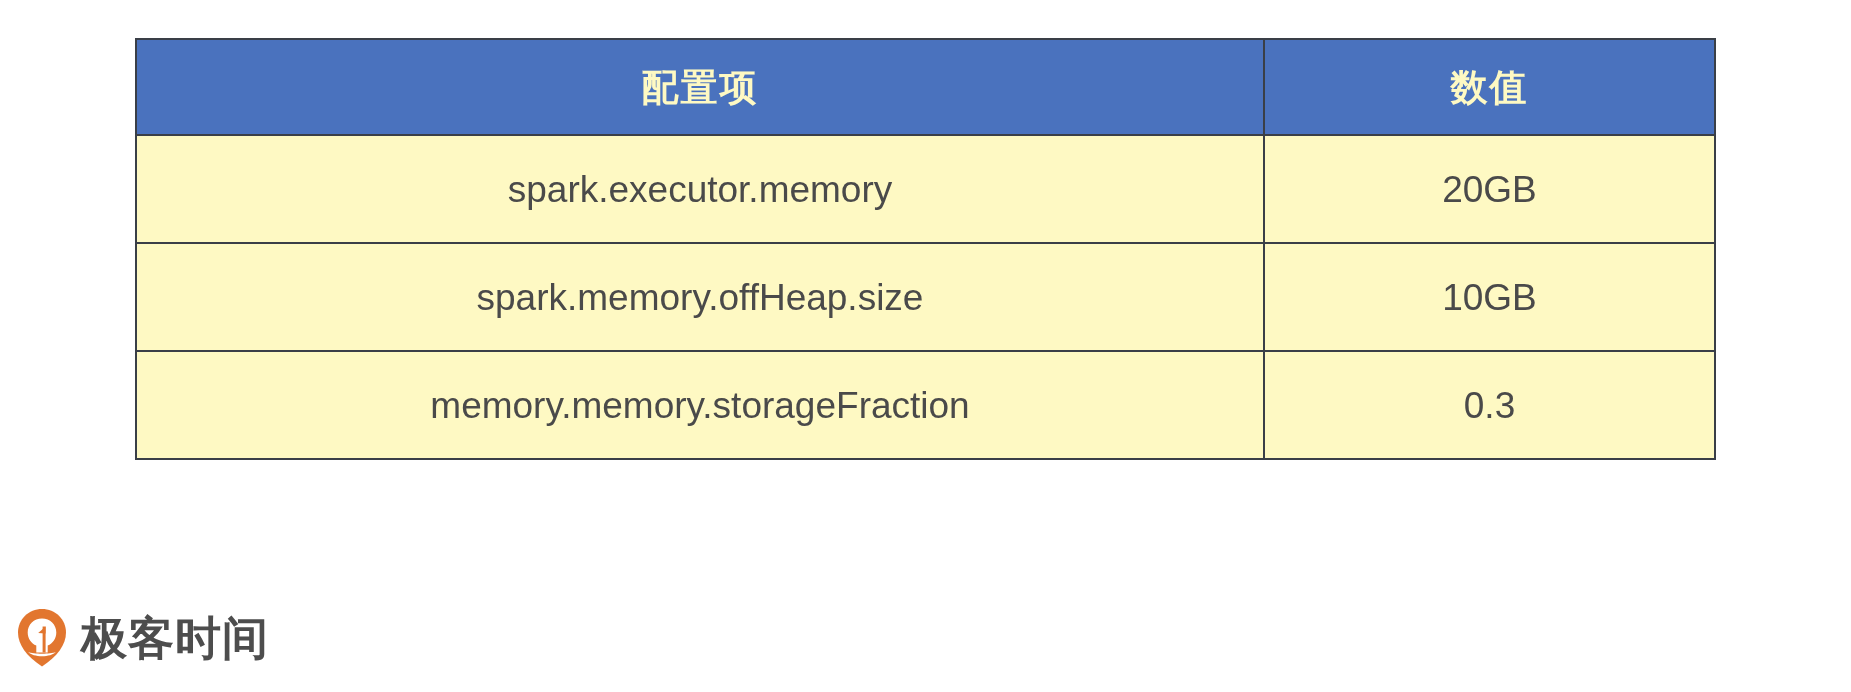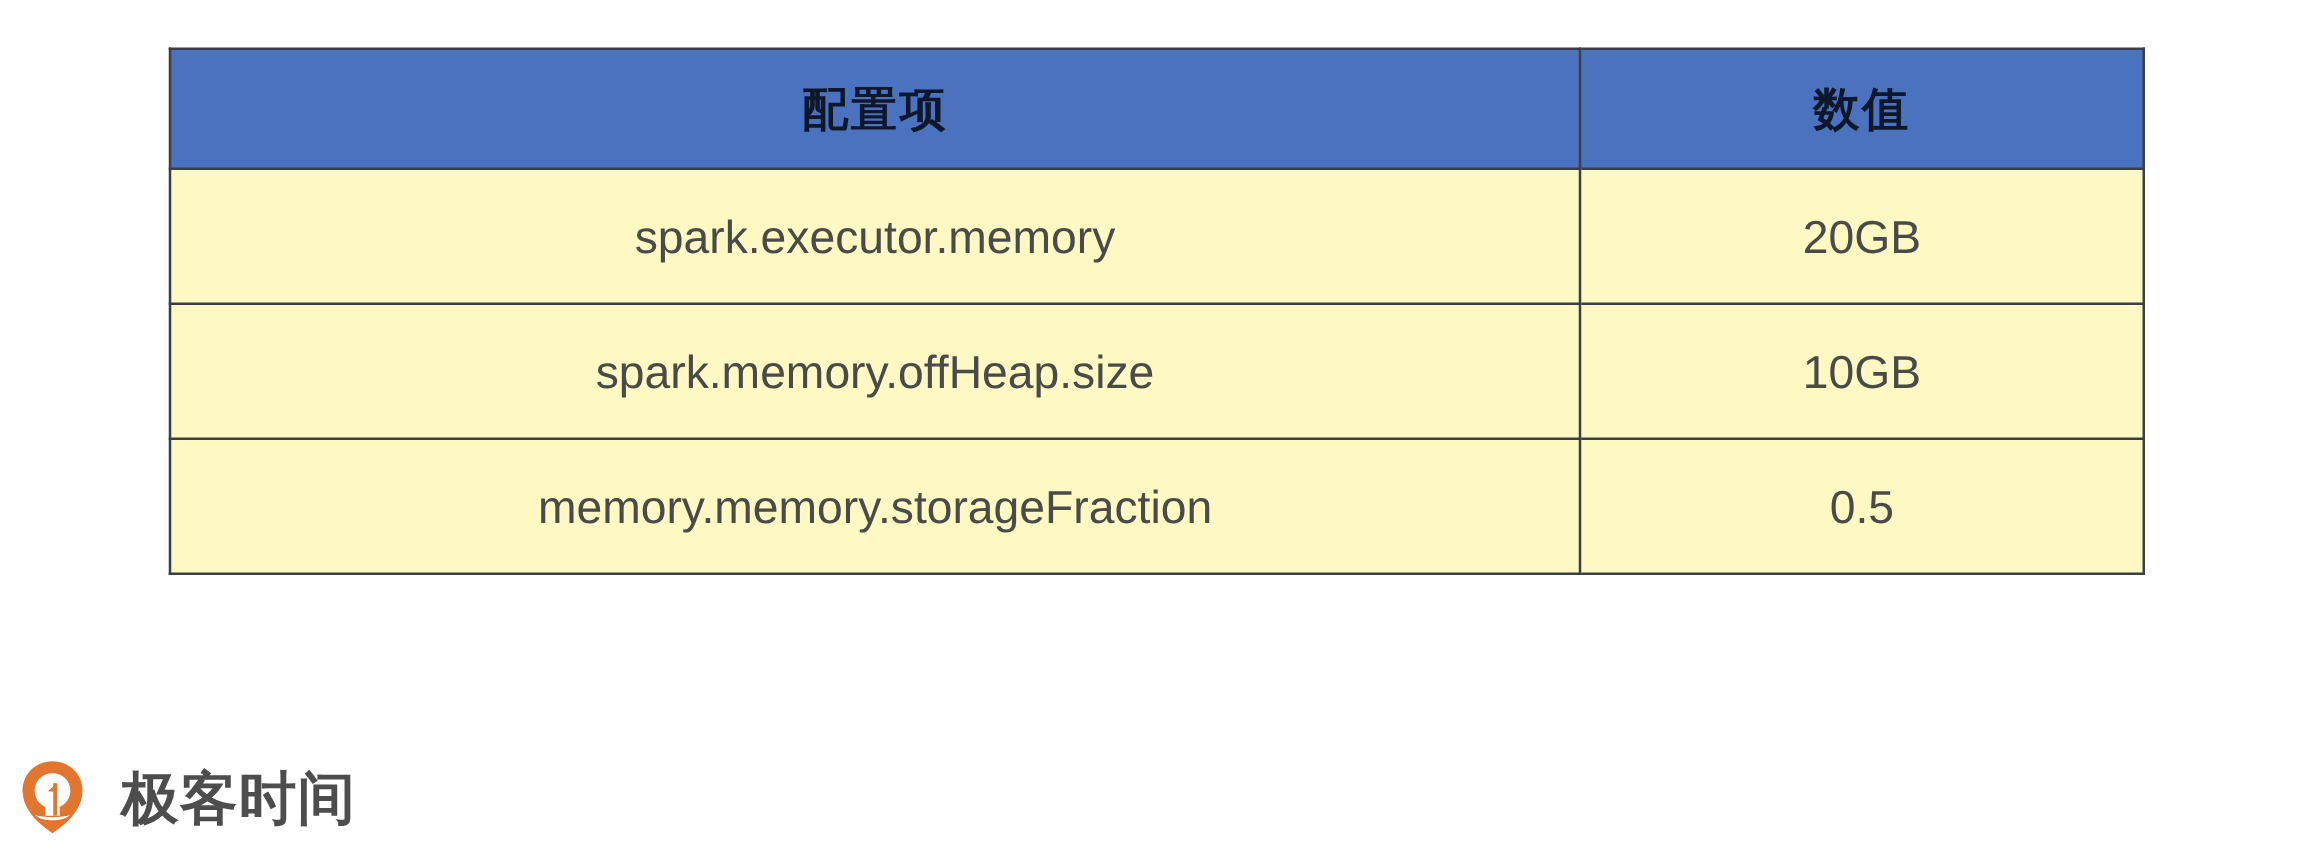--- a/index.html
+++ b/index.html
@@ -37,21 +37,21 @@
   .config-table th,
   .config-table td {
     border: 2px solid #3a3f47;
     text-align: center;
     vertical-align: middle;
     padding: 0;
   }
 
   .config-table thead th {
     background: #4a72be;
-    color: #0f172a;
+    color: #fef9c3;
     font-weight: bold;
     font-size: 37px;
     height: 94px;
     letter-spacing: 2px;
   }
 
   .config-table tbody td {
     background: #fef9c3;
     color: #4a4a4a;
     font-weight: normal;
@@ -64,21 +64,21 @@
     line-height: 1;
   }
 
   
   .logo-block {
     position: absolute;
     left: 16px;
     top: 608px;
     display: flex;
     align-items: center;
-    gap: 29px;
+    gap: 13px;
   }
 
   .logo-mark {
     width: 52px;
     height: 60px;
     display: block;
   }
 
   .logo-text {
     font-size: 46px;
@@ -124,21 +124,21 @@
         </td>
         <td>
           <span class="cell-text">10GB</span>
         </td>
       </tr>
       <tr>
         <td>
           <span class="cell-text">memory.memory.storageFraction</span>
         </td>
         <td>
-          <span class="cell-text">0.5</span>
+          <span class="cell-text">0.3</span>
         </td>
       </tr>
     </tbody>
   </table>
 
   <div class="logo-block">
     <svg class="logo-mark" viewBox="0 0 52 60">
       <path d="M26 1 C39.3 1 50 11.2 50 24.6 C50 36.5 41.6 48.5 26 58.5 C10.4 48.5 2 36.5 2 24.6 C2 11.2 12.7 1 26 1 Z" fill="#e2762f"></path>
       <path d="M26 10.5 C34.1 10.5 40.3 16.6 40.3 24.4 C40.3 30.3 36.8 35.3 31.7 37.5 L31.7 44.5 L20.3 44.5 L20.3 37.5 C15.2 35.3 11.7 30.3 11.7 24.4 C11.7 16.6 17.9 10.5 26 10.5 Z" fill="#ffffff"></path>
       <path d="M26.6 18.5 L29.6 18.5 L29.6 44.5 L26.6 44.5 Z" fill="#e2762f"></path>

